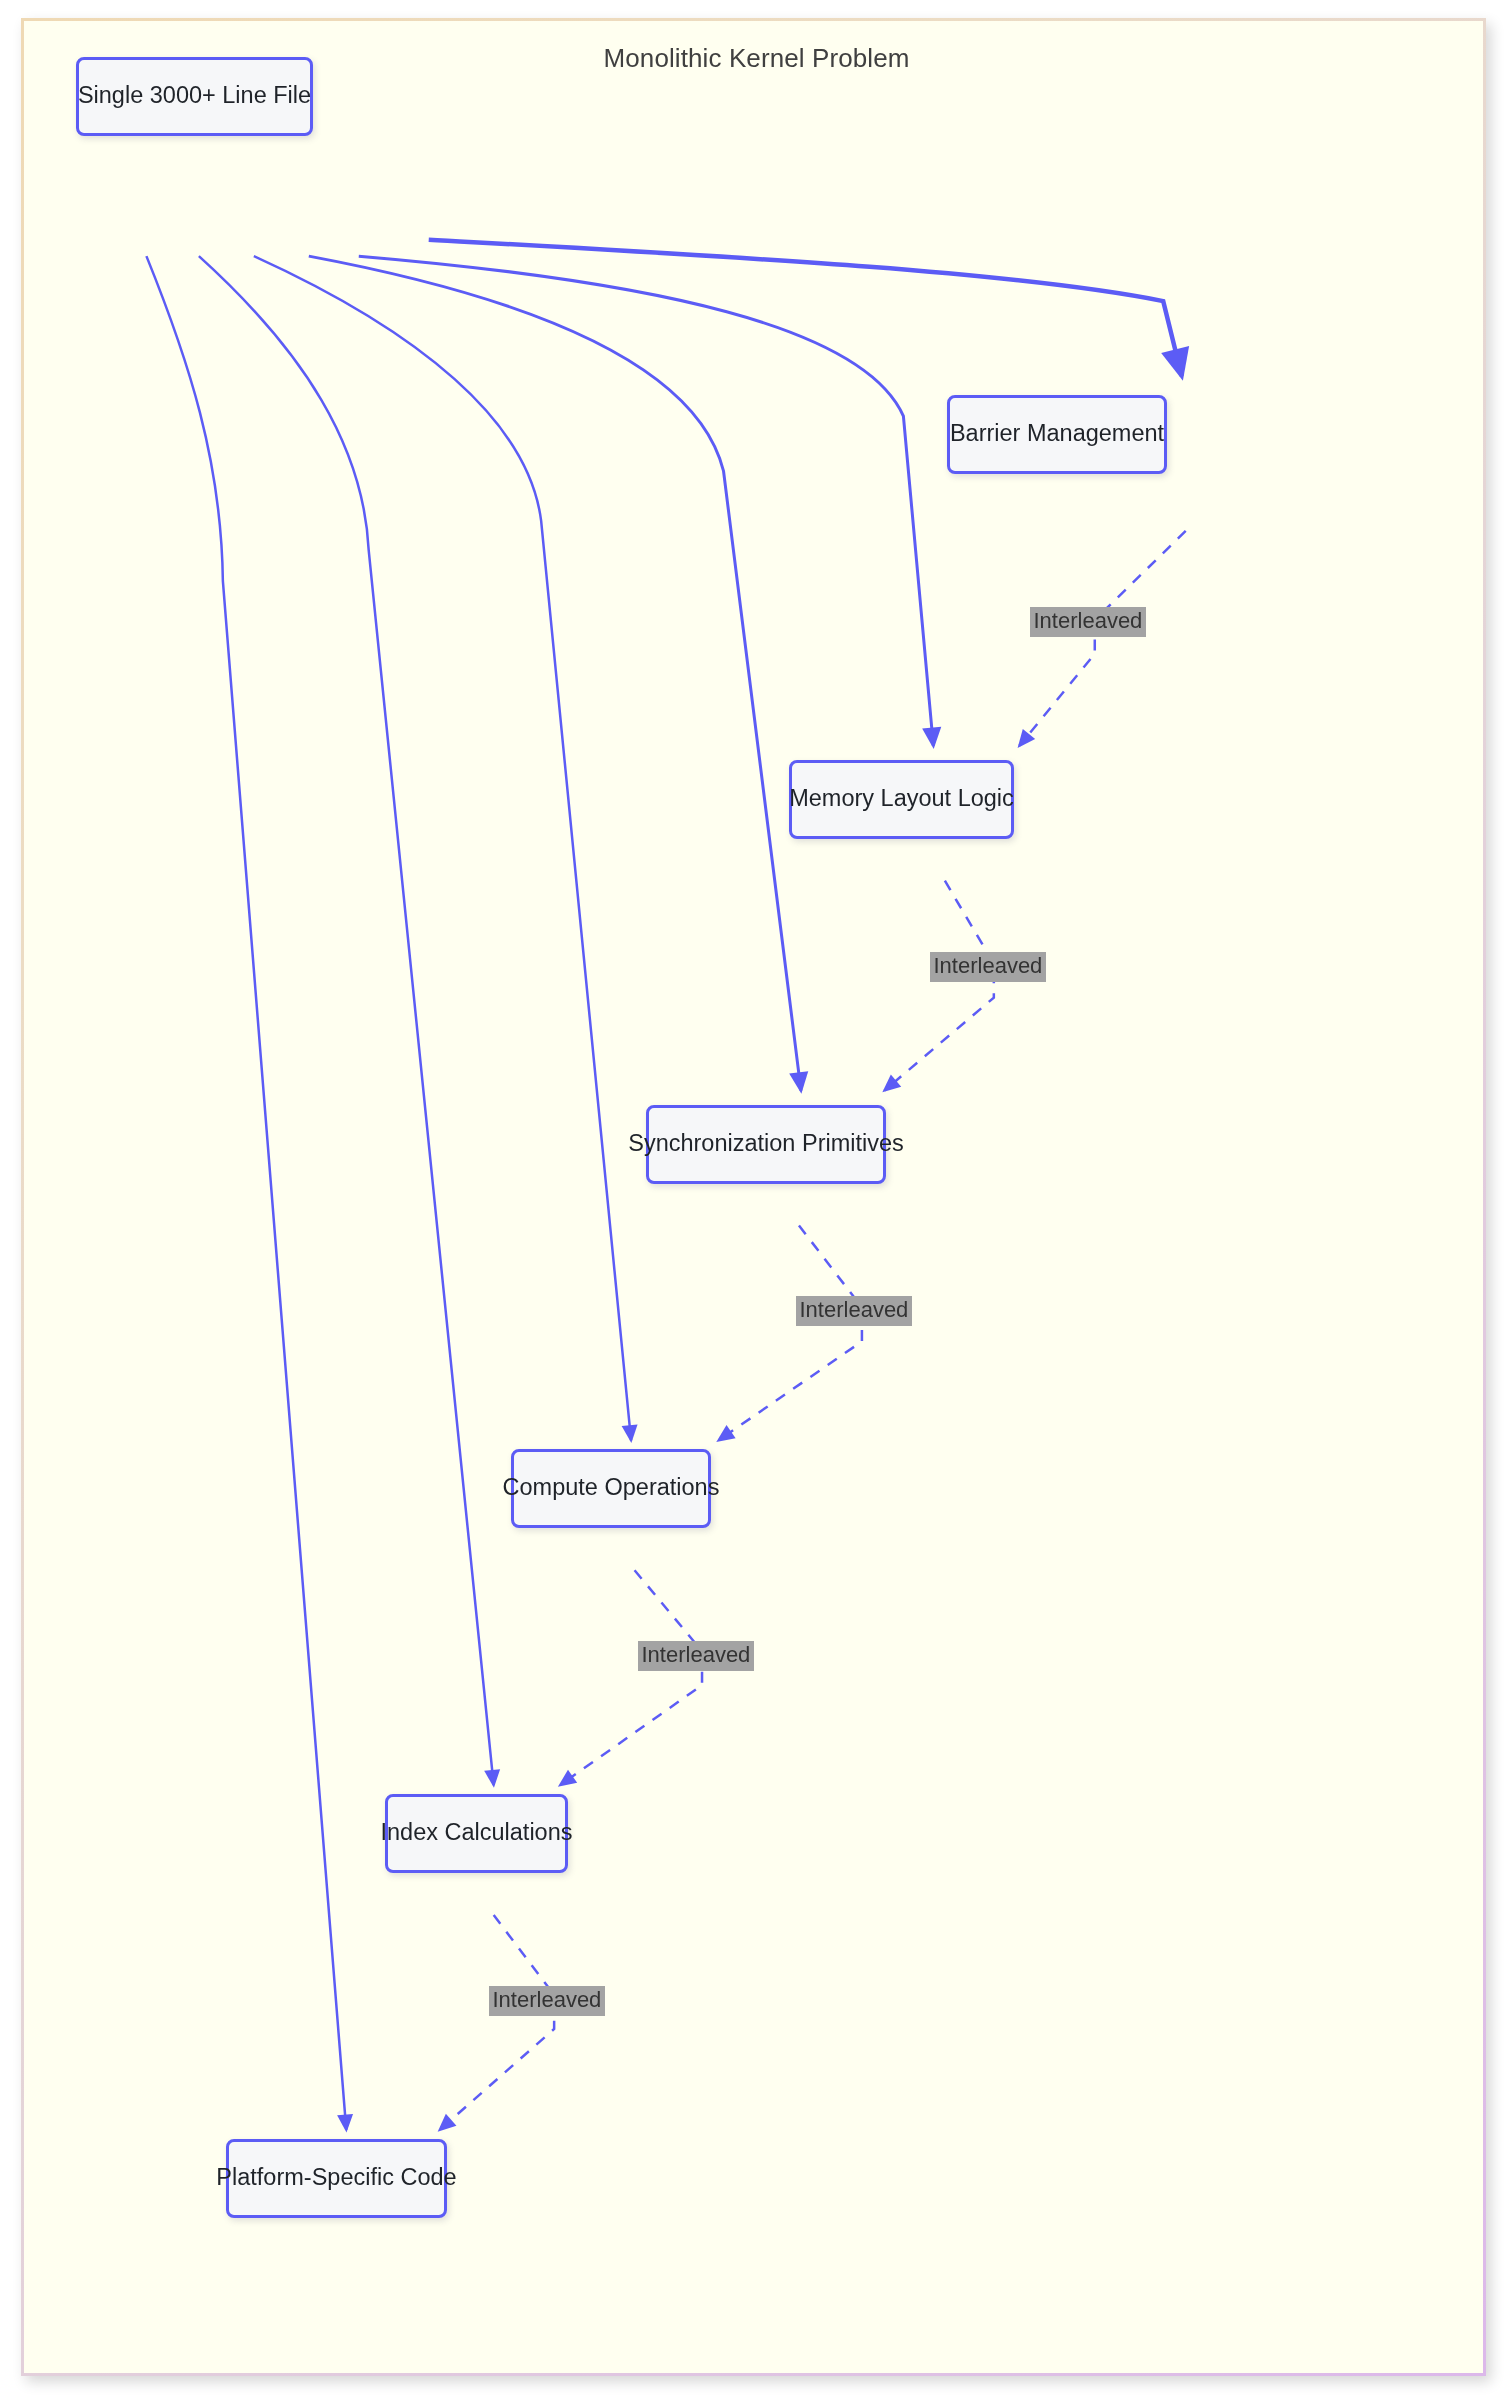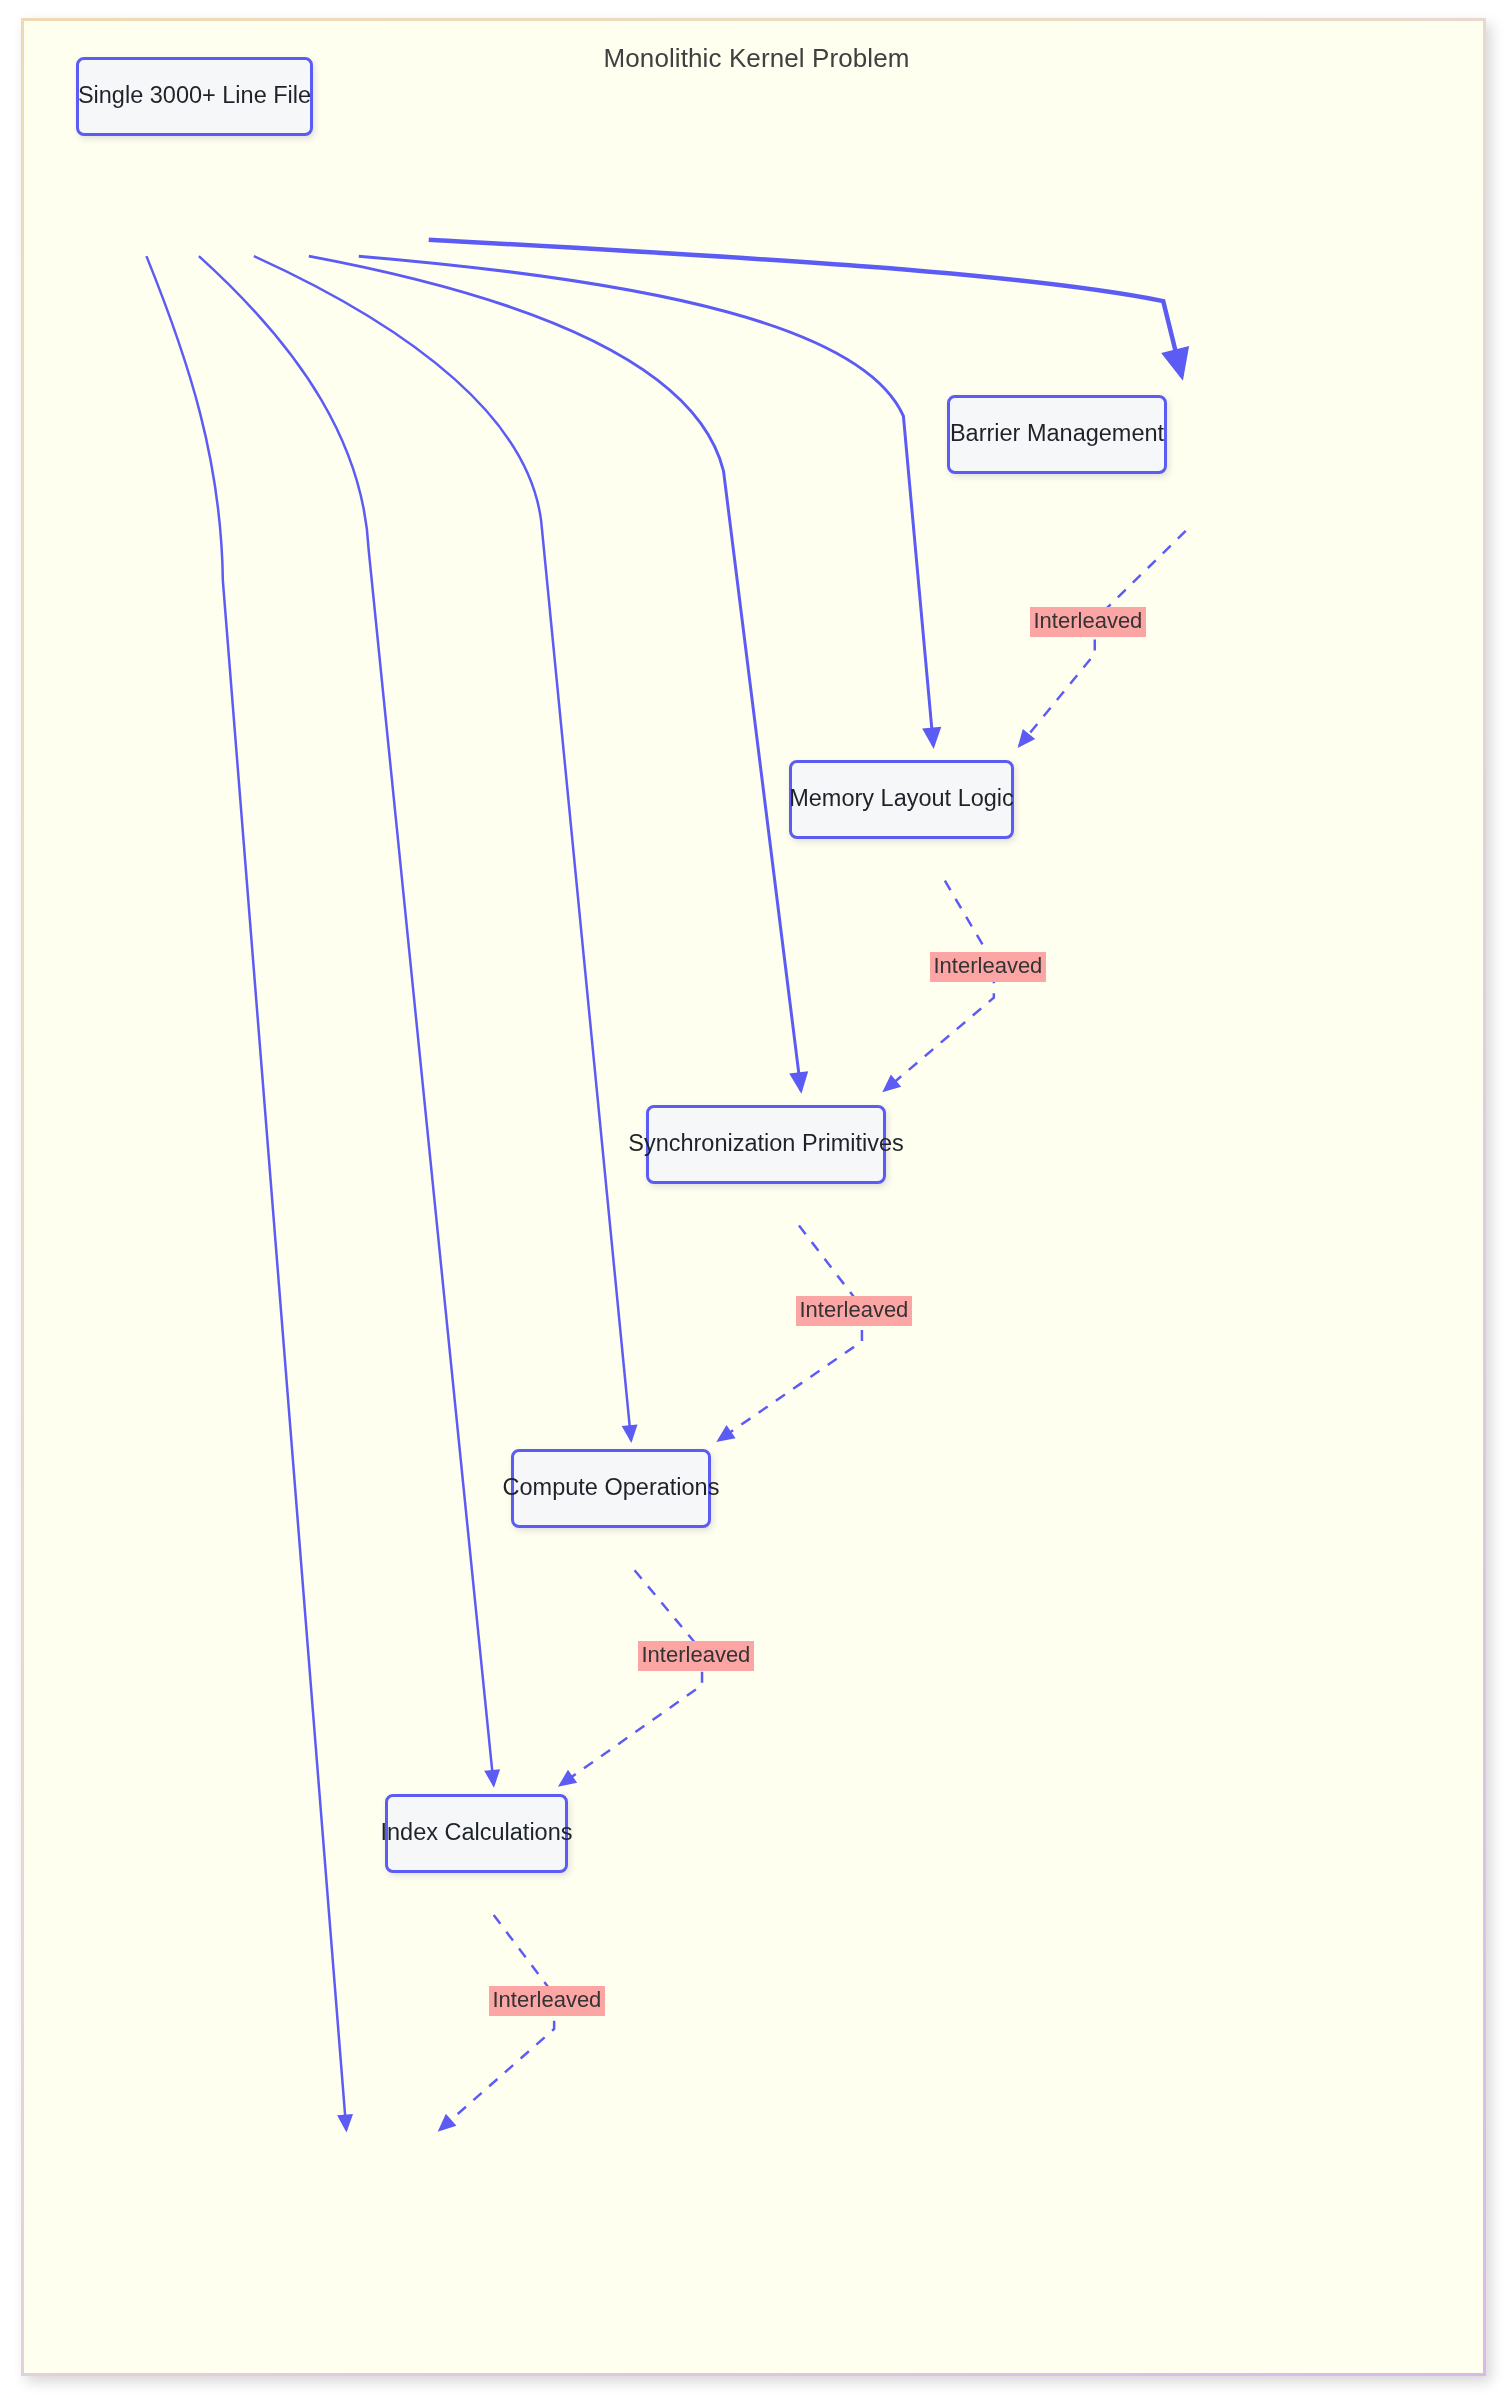--- a/index.html
+++ b/index.html
@@ -65,21 +65,21 @@
   }
   .node-label {
     font-size: 23.5px;
     color: #1f2329;
     white-space: nowrap;
     line-height: 1;
   }
   
   .edge-label {
     position: absolute;
-    background: #fca5a5;
+    background: #a3a3a3;
     color: #333333;
     font-size: 22px;
     line-height: 1.18;
     padding: 1.5px 3.5px 3px 3.5px;
     white-space: nowrap;
     box-sizing: border-box;
   }
 </style>
 </head>
 <body>
@@ -142,20 +142,23 @@
     </div>
 
     <div class="node" style="left:487px; top:1428px; width:200px; height:79px;">
       <span class="node-label">Compute Operations</span>
     </div>
 
     <div class="node" style="left:361px; top:1773px; width:183px; height:79px;">
       <span class="node-label">Index Calculations</span>
     </div>
 
+    <div class="node" style="left:202px; top:2118px; width:221px; height:79px;">
+      <span class="node-label">Platform-Specific Code</span>
+    </div>
 
     <div class="edge-label" style="left:1006px; top:586px;">Interleaved</div>
 
     <div class="edge-label" style="left:906px; top:931px;">Interleaved</div>
 
     <div class="edge-label" style="left:772px; top:1275px;">Interleaved</div>
 
     <div class="edge-label" style="left:614px; top:1620px;">Interleaved</div>
 
     <div class="edge-label" style="left:465px; top:1965px;">Interleaved</div>

